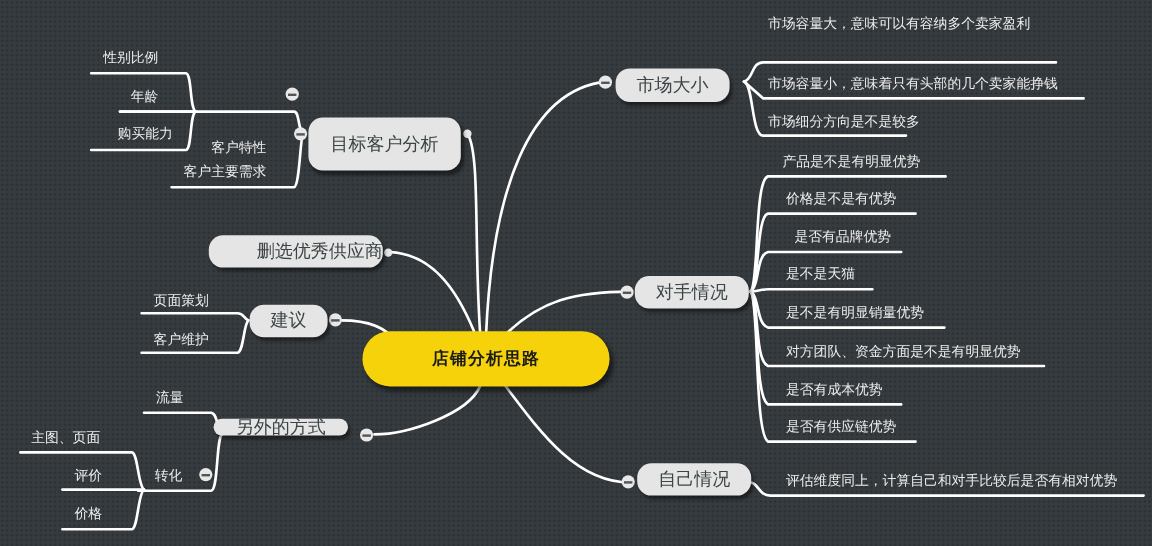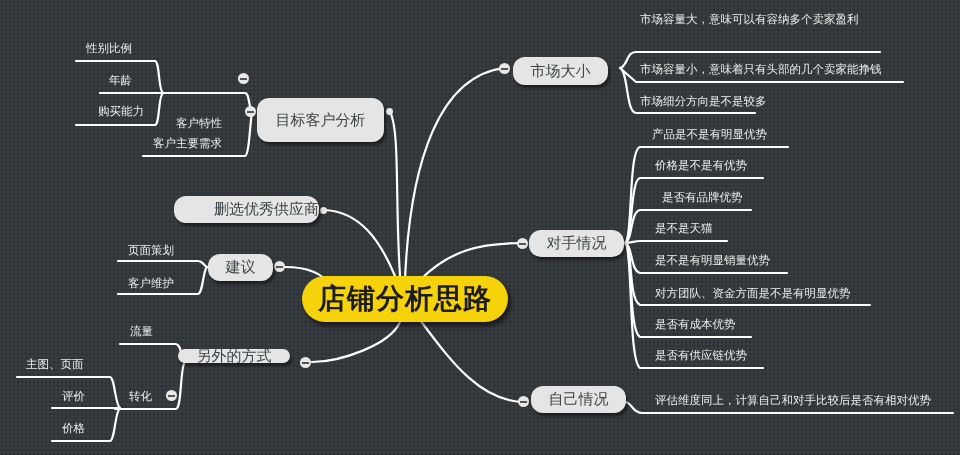--- a/index.html
+++ b/index.html
@@ -15,21 +15,21 @@
     position:absolute; box-sizing:border-box;
     background:#e5e5e5; color:#3c4446; border-radius:12px;
     display:flex; align-items:center; justify-content:center;
     font-size:15px; box-shadow: 2px 3px 3px rgba(0,0,0,0.45);
     cursor:pointer;
   }
   .central {
     position:absolute; box-sizing:border-box;
     background:#f6d20a; color:#1c1c1c; border-radius:24px;
     display:flex; align-items:center; justify-content:center;
-    font-size:28px; font-weight:bold; letter-spacing:1px;
+    font-size:14px; font-weight:bold; letter-spacing:1px;
     box-shadow: 3px 4px 4px rgba(0,0,0,0.55);
     cursor:pointer;
   }
   .leaf {
     position:absolute; color:#eeeeee; font-size:11.5px; white-space:nowrap;
     cursor:pointer;
   }
   .toggle {
     position:absolute; width:11px; height:11px; border-radius:50%;
     background:#e8e8e8; box-sizing:border-box; cursor:pointer;

